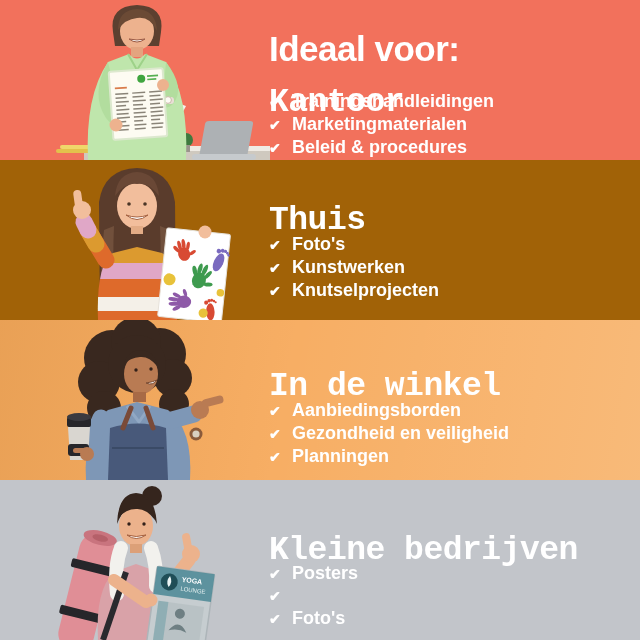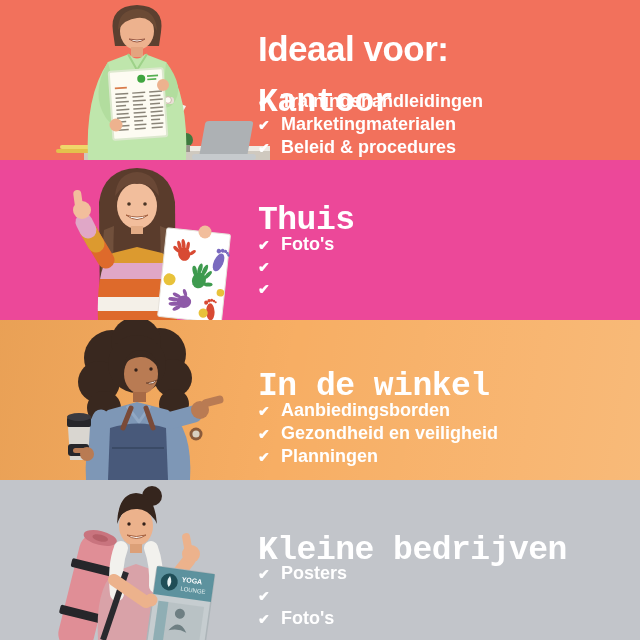--- a/index.html
+++ b/index.html
@@ -20,21 +20,21 @@
     content: "";
     position: absolute; inset: 0;
     background: linear-gradient(100deg, rgba(160,90,10,0.16) 0%, rgba(255,255,255,0) 45%, rgba(255,240,215,0.18) 100%);
     pointer-events: none;
   }
   .photo {
     position: absolute; left: 0; top: 0;
     width: 270px; height: 160px;
   }
   .content {
-    position: absolute; left: 258px; top: 0; width: 360px; height: 128px;
+    position: absolute; left: 269px; top: 0; width: 360px; height: 128px;
     color: #ffffff;
   }
   .title {
     position: absolute; left: 0; top: 6px;
     font-size: 35px; font-weight: 700; letter-spacing: -0.5px;
   }
   .heading {
     position: absolute; left: 0;
     font-size: 33px; font-weight: 700; letter-spacing: -0.5px;
     white-space: nowrap;
@@ -150,21 +150,21 @@
           <span>Marketingmaterialen</span>
           </li>
         <li>
           <span class="check">✔</span>
           <span>Beleid &amp; procedures</span>
           </li>
       </ul>
     </div>
   </section>
 
-  <section class="section sec-home" style="background: #ec4899;">
+  <section class="section sec-home" style="background: #a16207;">
     <svg class="photo" viewBox="0 0 270 160" aria-hidden="true">
       <defs>
         <g id="handprint">
           <ellipse cx="0" cy="3" rx="7" ry="8"></ellipse>
           <ellipse cx="-7" cy="-5" rx="2.2" ry="5" transform="rotate(-28 -7 -5)"></ellipse>
           <ellipse cx="-2.5" cy="-8" rx="2.2" ry="6"></ellipse>
           <ellipse cx="2.5" cy="-8.5" rx="2.2" ry="6" transform="rotate(8 2.5 -8.5)"></ellipse>
           <ellipse cx="7" cy="-5" rx="2" ry="5" transform="rotate(26 7 -5)"></ellipse>
           <ellipse cx="10" cy="4" rx="2" ry="4.4" transform="rotate(72 10 4)"></ellipse>
         </g>
@@ -222,23 +222,25 @@
     </svg>
     <div class="content">
       <h2 class="heading">Thuis</h2>
       <ul class="checklist">
         <li>
           <span class="check">✔</span>
           <span>Foto's</span>
           </li>
         <li>
           <span class="check">✔</span>
-          </li>
-        <li>
-          <span class="check">✔</span>
+          <span>Kunstwerken</span>
+          </li>
+        <li>
+          <span class="check">✔</span>
+          <span>Knutselprojecten</span>
           </li>
       </ul>
     </div>
   </section>
 
   <section class="section sec-store grad" style="background: rgb(247, 174, 100); padding-left: 31px;">
     <svg class="photo" viewBox="0 0 270 160" aria-hidden="true">
       <g>
         <g fill="#39281F">
           <circle cx="112" cy="38" r="28"></circle>

